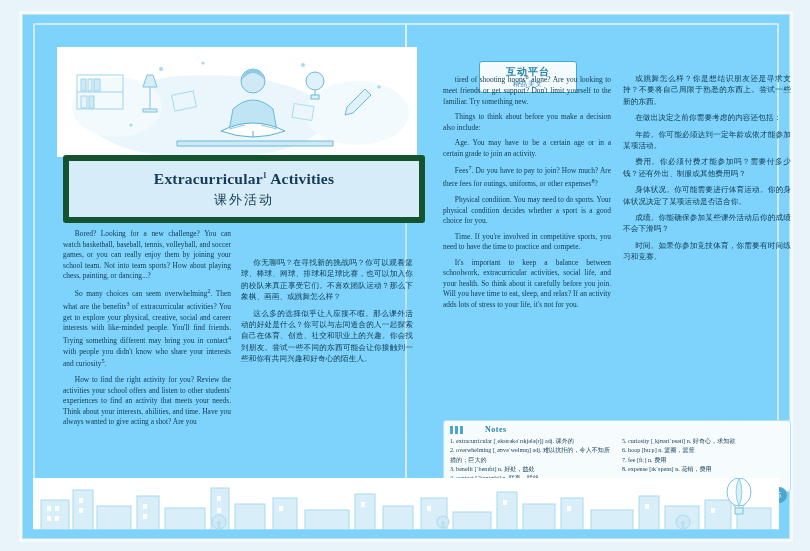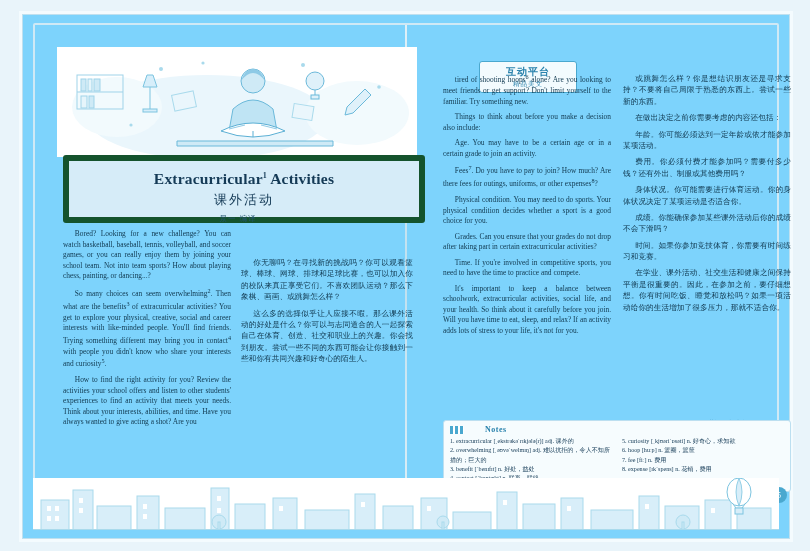--- a/index.html
+++ b/index.html
@@ -177,53 +177,50 @@
         </g>
       </svg>
     </div>
 
     <div class="titlebox">
       <div class="title-en">
         <span>Extracurricular</span><sup>1</sup><span> Activities</span>
       </div>
       <div class="title-cn">课外活动</div>
     </div>
-    <div class="byline">景一 编译</div>
 
     <div class="col lc1">
       <p>Bored? Looking for a new challenge? You can watch basketball, baseball, tennis, volleyball, and soccer games, or you can really enjoy them by joining your school team. Not into team sports? How about playing chess, painting, or dancing...?</p>
       <p>So many choices can seem overwhelming<sup>2</sup>. Then what are the benefits<sup>3</sup> of extracurricular activities? You get to explore your physical, creative, social and career interests with like-minded people. You'll find friends. Trying something different may bring you in contact<sup>4</sup> with people you didn't know who share your interests and curiosity<sup>5</sup>.</p>
       <p>How to find the right activity for you? Review the activities your school offers and listen to other students' experiences to find an activity that meets your needs. Think about your interests, abilities, and time. Have you always wanted to give acting a shot? Are you</p>
     </div>
 
     <div class="col cn lc2">
       <p>你无聊吗？在寻找新的挑战吗？你可以观看篮球、棒球、网球、排球和足球比赛，也可以加入你的校队来真正享受它们。不喜欢团队运动？那么下象棋、画画、或跳舞怎么样？</p>
       <p>这么多的选择似乎让人应接不暇。那么课外活动的好处是什么？你可以与志同道合的人一起探索自己在体育、创造、社交和职业上的兴趣。你会找到朋友。尝试一些不同的东西可能会让你接触到一些和你有共同兴趣和好奇心的陌生人。</p>
     </div>
 
     <div class="col rc1">
       <p>tired of shooting hoops<sup>6</sup> alone? Are you looking to meet friends or get support? Don't limit yourself to the familiar. Try something new.</p>
       <p>Things to think about before you make a decision also include:</p>
       <p>Age. You may have to be a certain age or in a certain grade to join an activity.</p>
       <p>Fees<sup>7</sup>. Do you have to pay to join? How much? Are there fees for outings, uniforms, or other expenses<sup>8</sup>?</p>
       <p>Physical condition. You may need to do sports. Your physical condition decides whether a sport is a good choice for you.</p>
-      <p>Grades. Can you ensure that your grades do not drop after taking part in certain extracurricular activities?</p>
       <p>Time. If you're involved in competitive sports, you need to have the time to practice and compete.</p>
       <p>It's important to keep a balance between schoolwork, extracurricular activities, social life, and your health. So think about it carefully before you join. Will you have time to eat, sleep, and relax? If an activity adds lots of stress to your life, it's not for you.</p>
     </div>
 
     <div class="col cn rc2">
       <p>或跳舞怎么样？你是想结识朋友还是寻求支持？不要将自己局限于熟悉的东西上。尝试一些新的东西。</p>
       <p>在做出决定之前你需要考虑的内容还包括：</p>
       <p>年龄。你可能必须达到一定年龄或依才能参加某项活动。</p>
       <p>费用。你必须付费才能参加吗？需要付多少钱？还有外出、制服或其他费用吗？</p>
       <p>身体状况。你可能需要进行体育运动。你的身体状况决定了某项运动是否适合你。</p>
       <p>成绩。你能确保参加某些课外活动后你的成绩不会下滑吗？</p>
       <p>时间。如果你参加竞技体育，你需要有时间练习和竞赛。</p>
-      <p>在学业、课外活动、社交生活和健康之间保持平衡是很重要的。因此，在参加之前，要仔细想想。你有时间吃饭、睡觉和放松吗？如果一项活动给你的生活增加了很多压力，那就不适合你。</p>
     </div>
     <div class="source">（英语原文选自 kidshealth.org）</div>
 
     <div class="notes">
       <div class="notes-head">
         <span class="bars"></span>
         <span class="notes-title">Notes</span>
       </div>
       <ol>
         <li>1. extracurricular [ˌekstrəkəˈrɪkjələ(r)] adj. 课外的</li>

